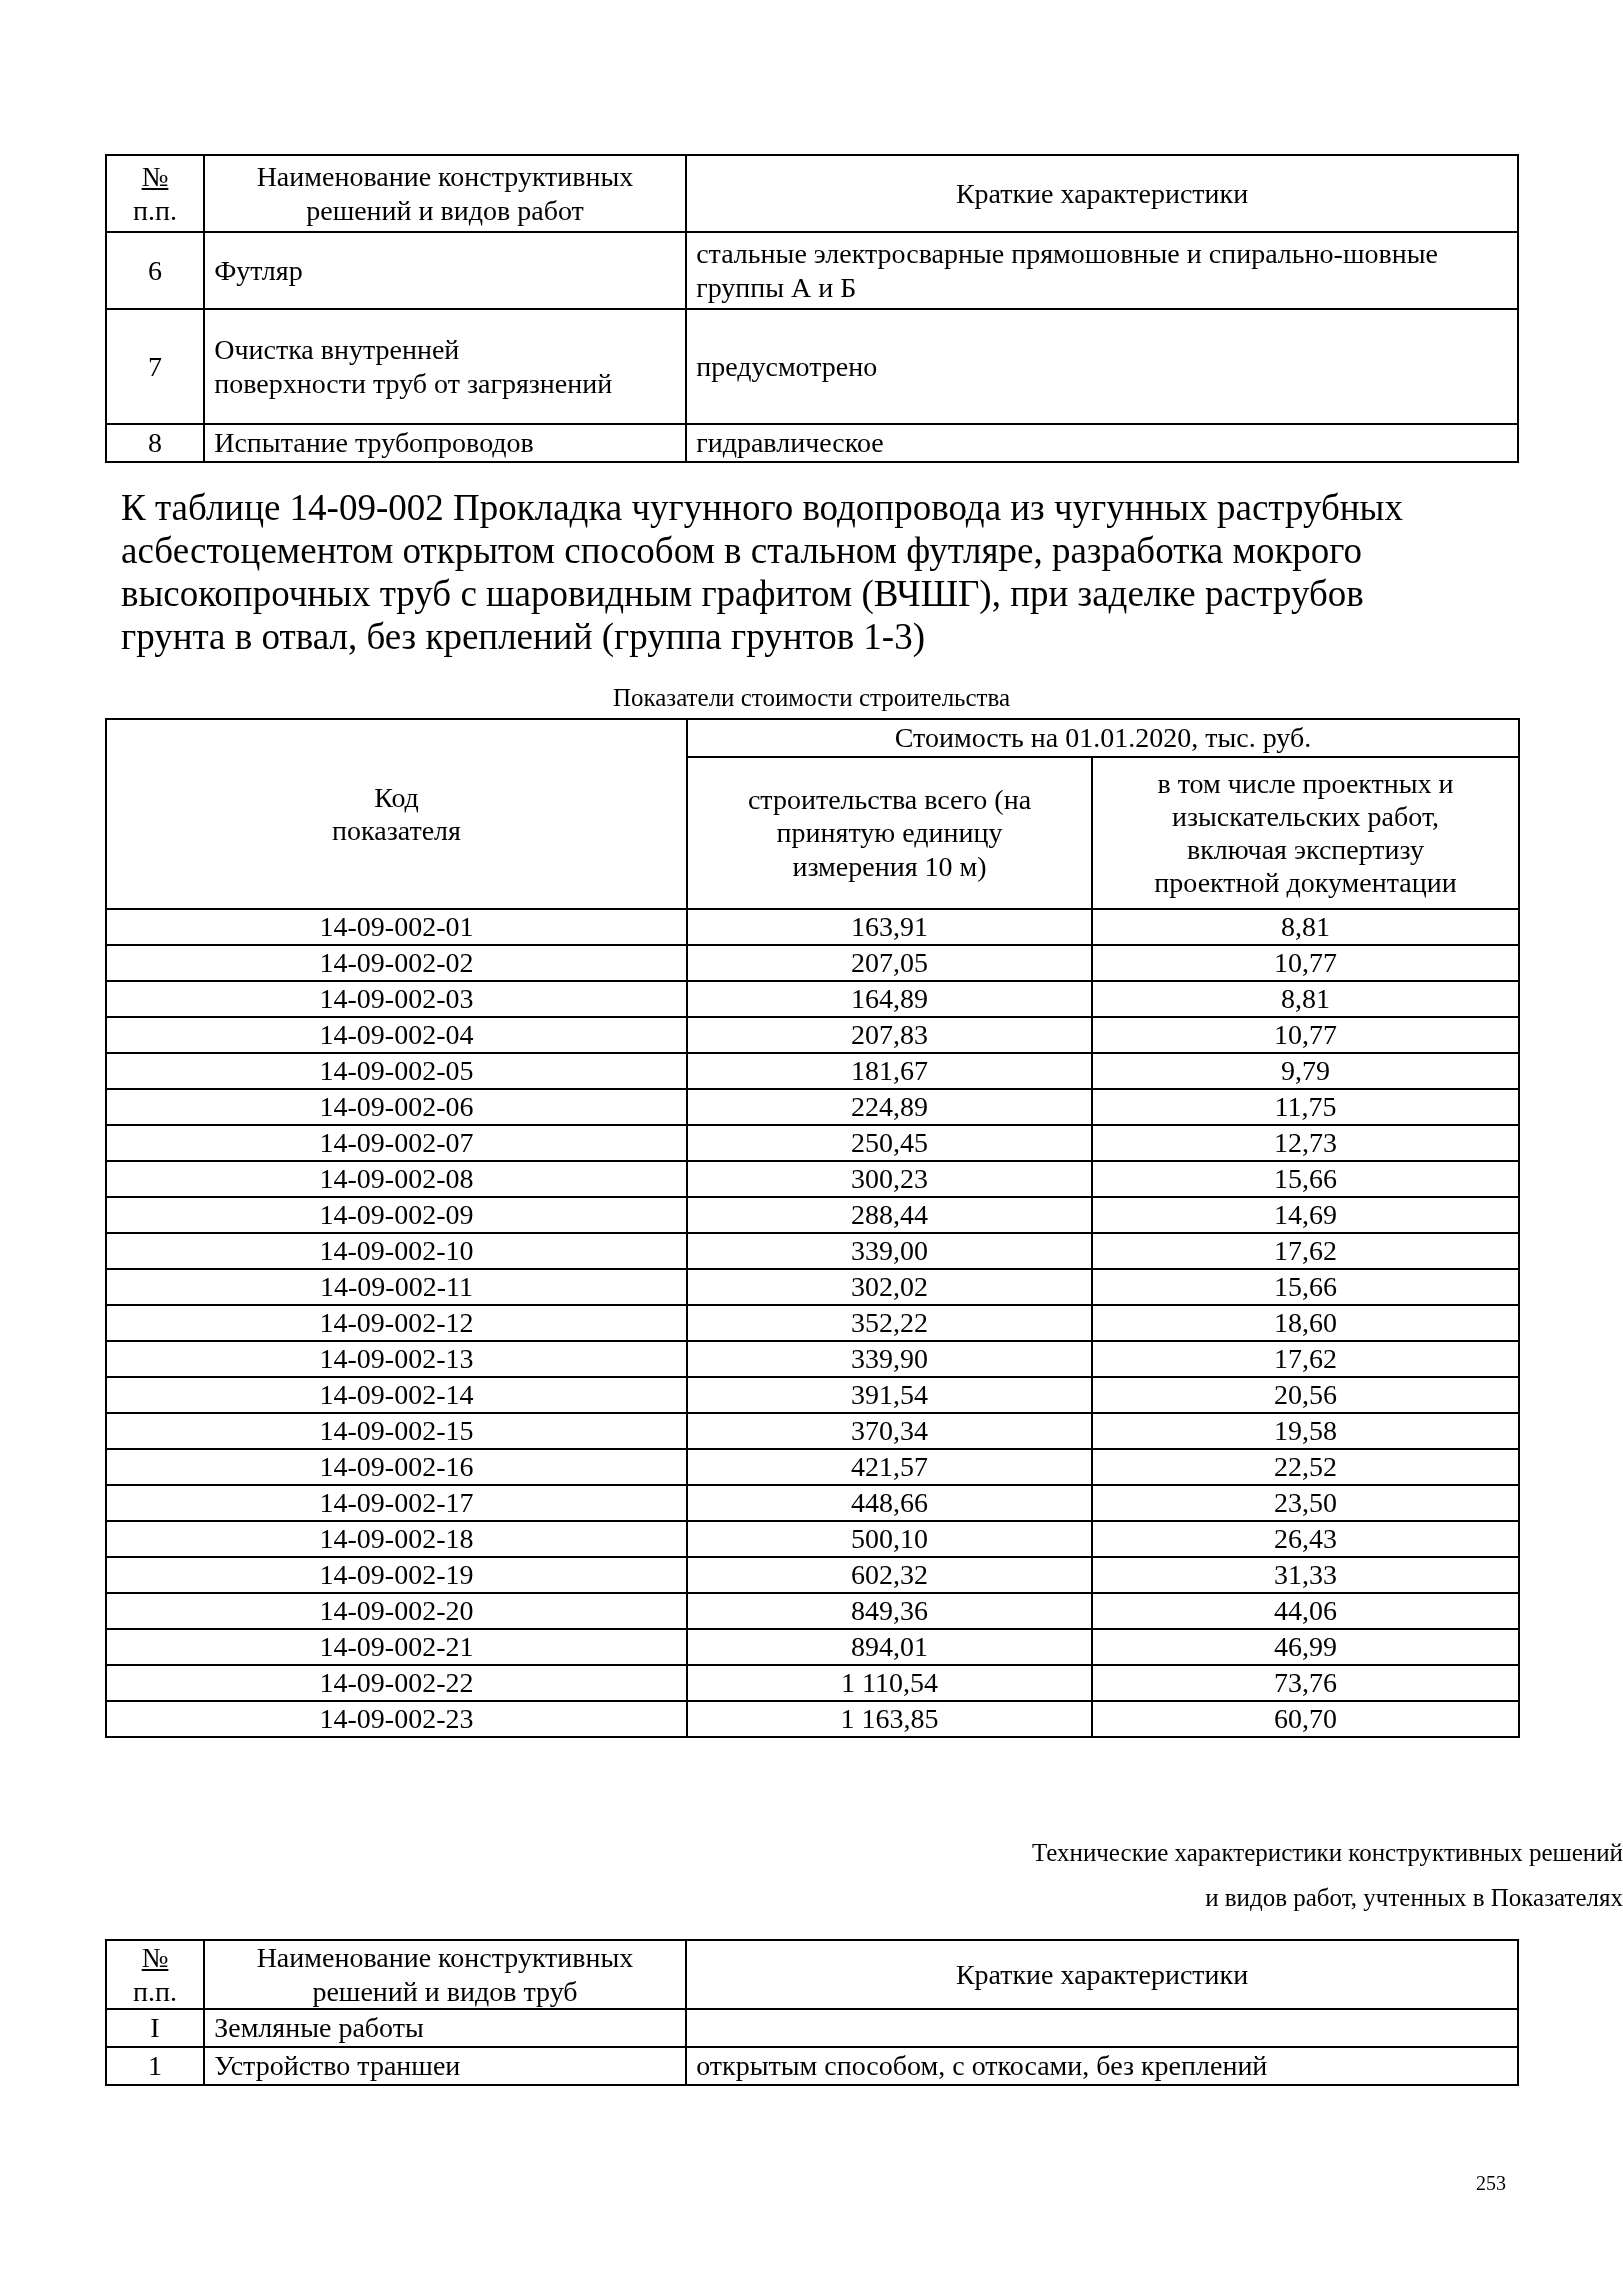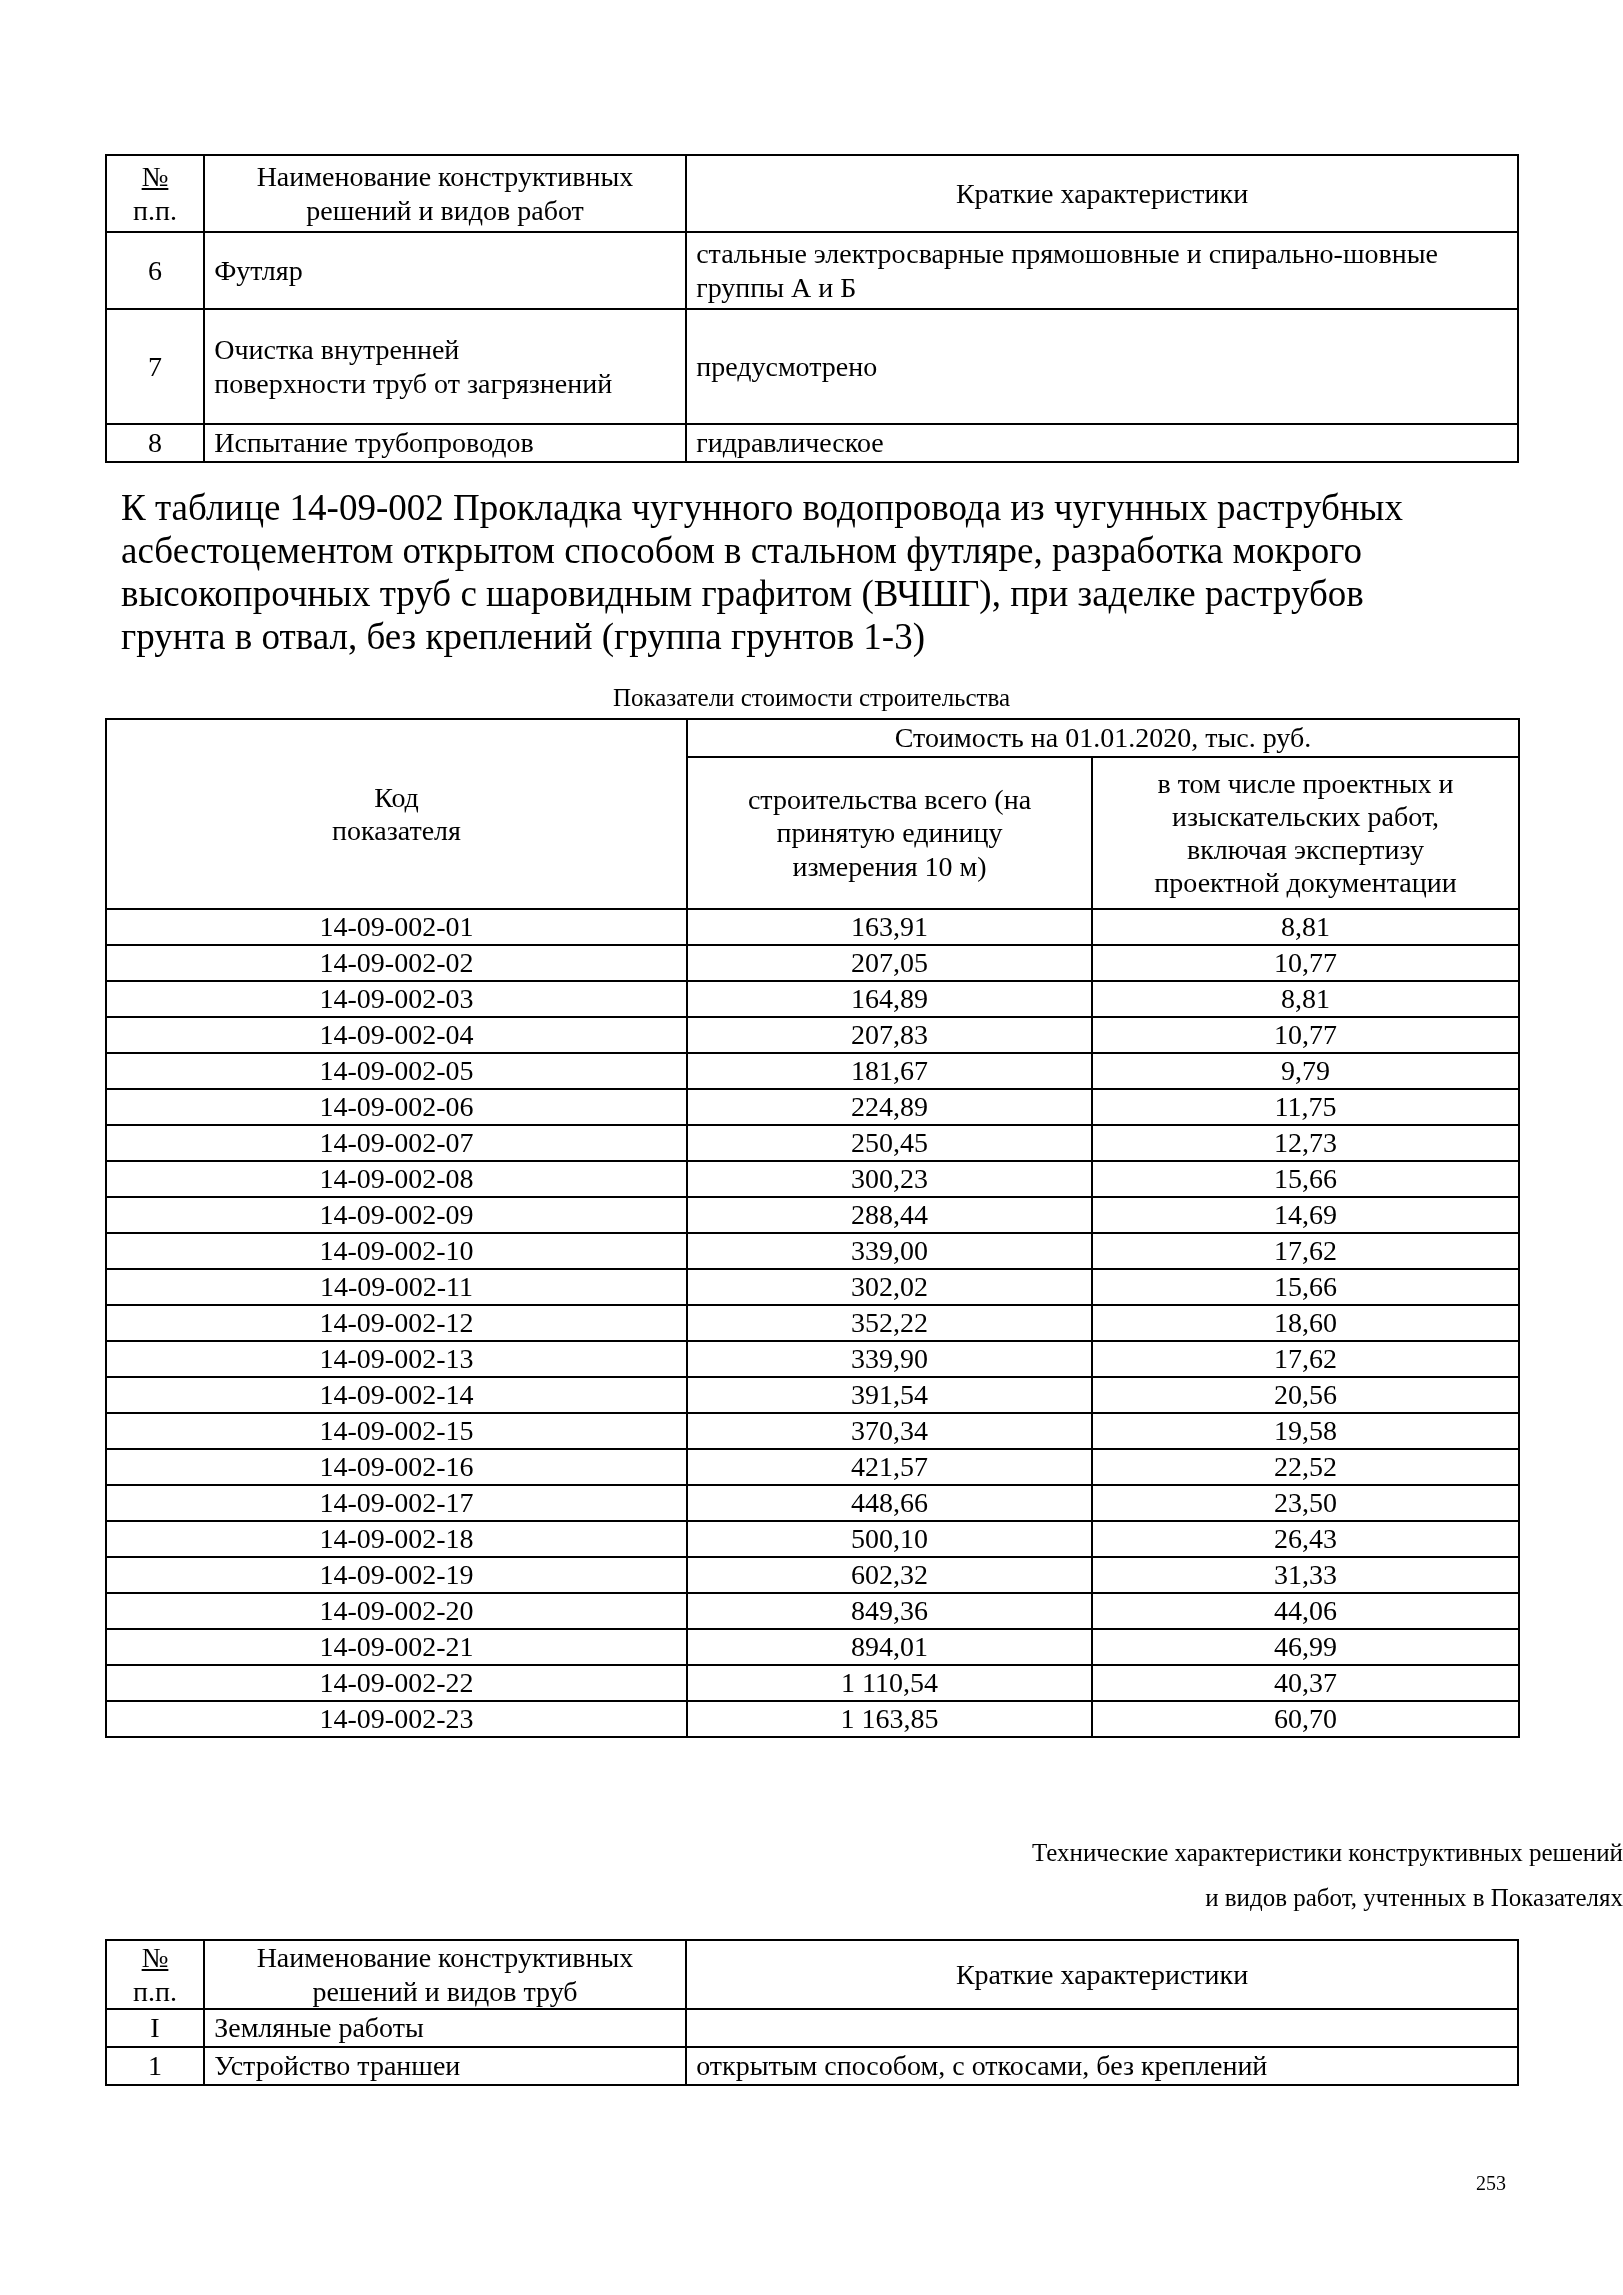--- a/index.html
+++ b/index.html
@@ -190,21 +190,21 @@
         <td>44,06</td>
       </tr>
   <tr class="data">
         <td>14-09-002-21</td>
         <td>894,01</td>
         <td>46,99</td>
       </tr>
   <tr class="data">
         <td>14-09-002-22</td>
         <td>1 110,54</td>
-        <td>40,37</td>
+        <td>73,76</td>
       </tr>
   <tr class="data">
         <td>14-09-002-23</td>
         <td>1 163,85</td>
         <td>60,70</td>
       </tr>
 </tbody>
   </table>
 
 <div class="abs center-title" style="top:1830px;text-align:right;">

